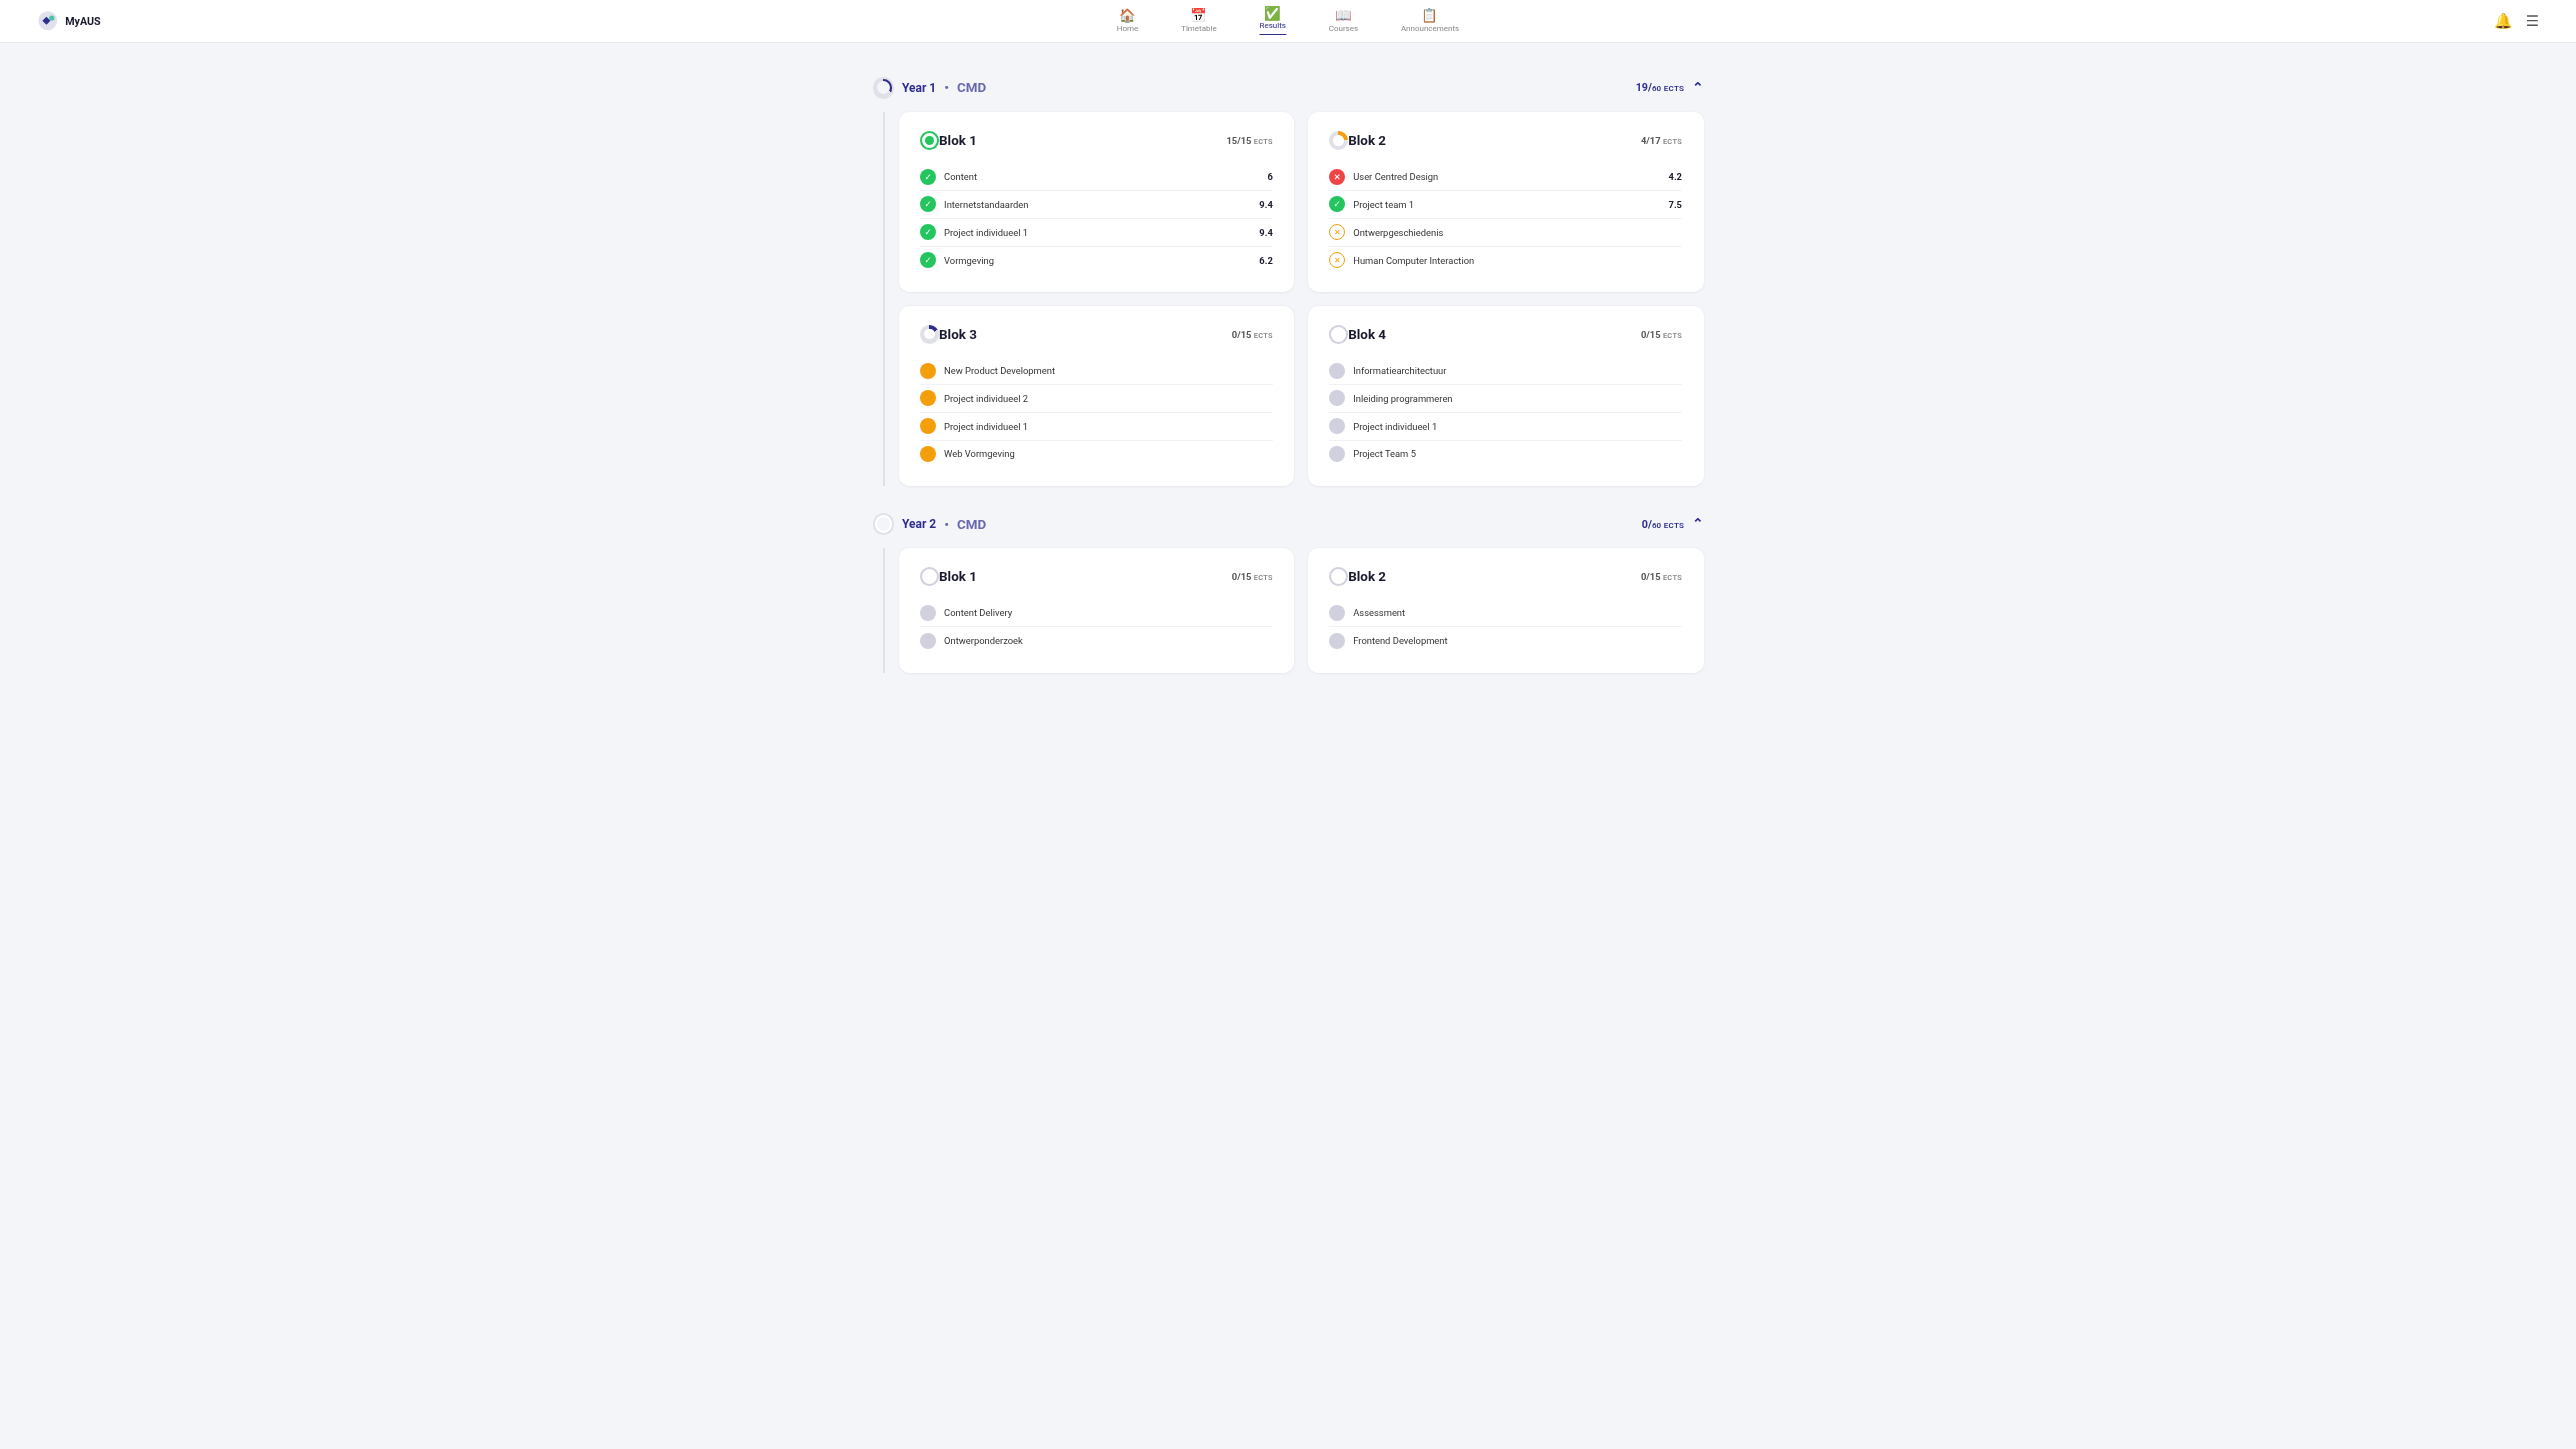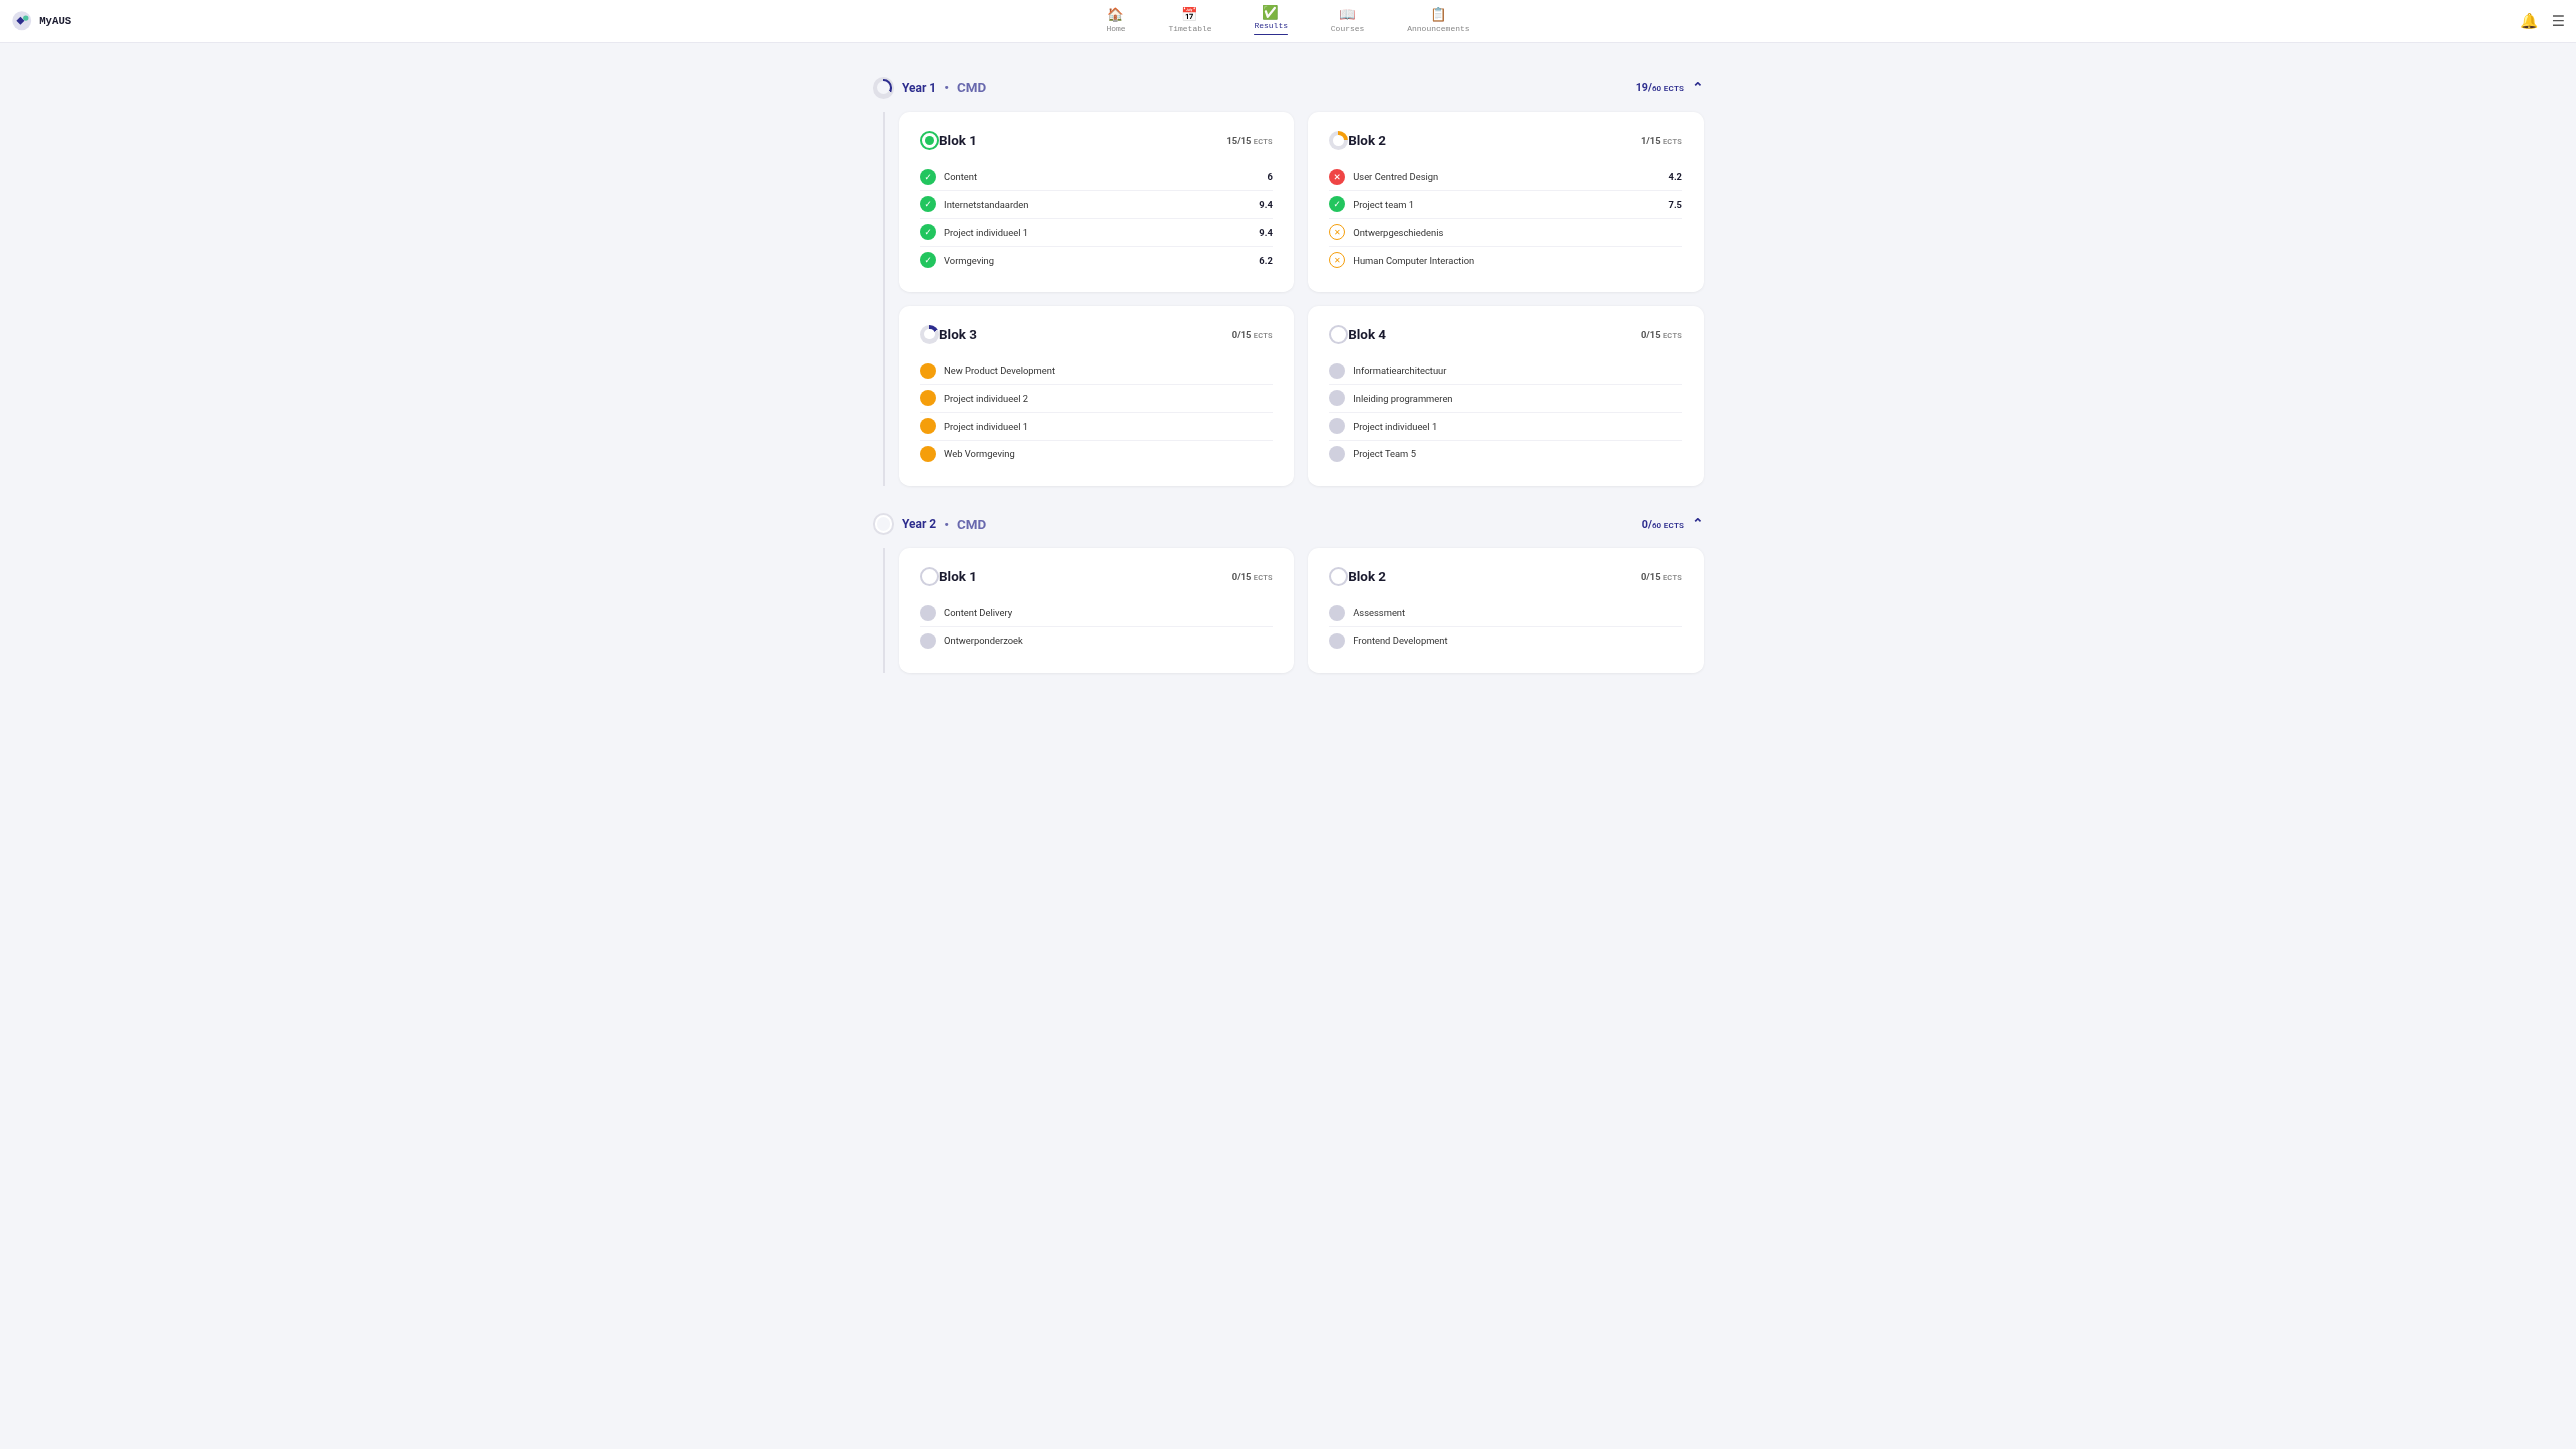--- a/index.html
+++ b/index.html
@@ -9,27 +9,26 @@
       color: #1a1a2e;
       min-height: 100vh;
     }
 
     
     .header {
       background: #fff;
       display: flex;
       align-items: center;
       justify-content: space-between;
-      padding: 0 11px;
+      padding: 0 37px;
       height: 43px;
       border-bottom: 0.7px solid #e8e8f0;
       position: sticky;
       top: 0;
       z-index: 100;
-      font-family: Liberation Mono, monospace;
     }
     .header-logo {
       display: flex;
       align-items: center;
       gap: 6.7px;
     }
     .logo-icon {
       width: 21.5px;
       height: 21.5px;
     }
@@ -474,21 +473,21 @@
       </div>
 
     </div>
             <div class="blok-card">
       <div class="blok-header">
         <div class="blok-title-area">
           <div class="blok-circle-partial"></div>
           <span class="blok-title">Blok 2</span>
         </div>
         <div class="blok-ects">
-          <span class="ects-value">1/15</span>
+          <span class="ects-value">4/17</span>
           <span class="ects-suffix"> ECTS</span>
         </div>
       </div>
 
       <div class="course-row">
         <div class="course-left">
           <div class="x-circle">✕</div>
           <span class="course-name">User Centred Design</span>
         </div>
         <span class="course-grade">4.2</span>

